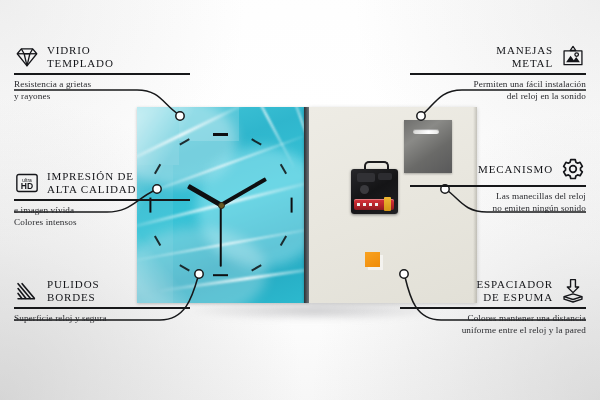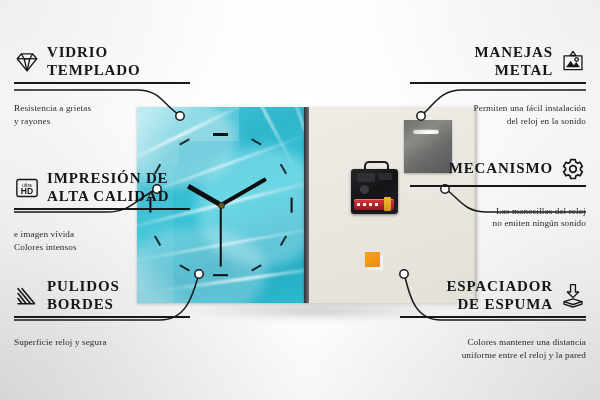--- a/index.html
+++ b/index.html
@@ -116,29 +116,29 @@
   .tick{position:absolute;background:#17181a;transform-origin:50% 50%;}
   #hand-h,#hand-m,#hand-s{position:absolute;transform-origin:0% 50%;background:#0e0f11;border-radius:1px;}
   #cap{position:absolute;width:5px;height:5px;border-radius:50%;background:#6b5a23;border:1px solid #2a2418;}
 
   
   .callout{position:absolute;}
   .callout .head{display:flex;align-items:center;gap:7px;}
   .callout.left .head{justify-content:flex-end;flex-direction:row;}
   .title{
     font-family:"Liberation Serif", serif;
-    font-weight:bold;font-size:15px;letter-spacing:.85px;
+    font-weight:normal;font-size:11px;letter-spacing:.85px;
     color:#15161a;line-height:1.18;text-transform:uppercase;
   }
   .callout.left .title{text-align:left;}
   .callout.right .title{text-align:right;}
   .rule{height:1.6px;background:#17181a;margin-top:3px;}
   .desc{
     font-family:"Liberation Serif", serif;
-    font-size:9.2px;color:#2a2b2f;line-height:1.38;margin-top:18px;letter-spacing:.1px;
+    font-size:9.2px;color:#2a2b2f;line-height:1.38;margin-top:3px;letter-spacing:.1px;
   }
   .callout.right .desc{text-align:right;}
   .icon{flex:0 0 auto;width:26px;height:26px;display:block;}
 
   svg.link{position:absolute;left:0;top:0;width:600px;height:400px;overflow:visible;pointer-events:none;}
 </style>
 </head>
 <body>
 
 <div id="stage">

